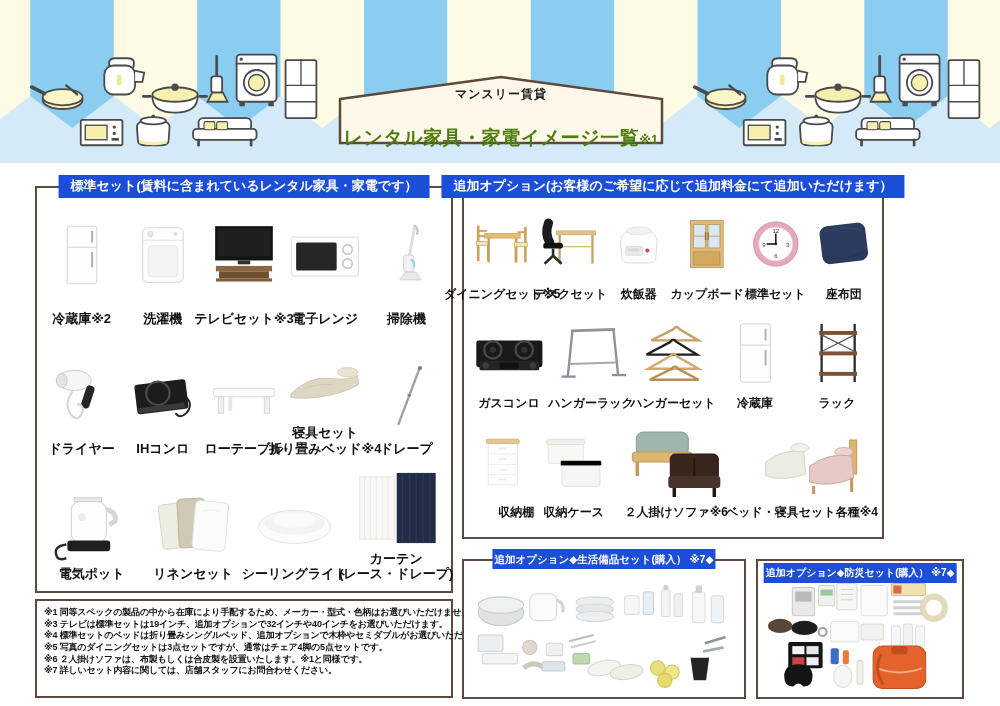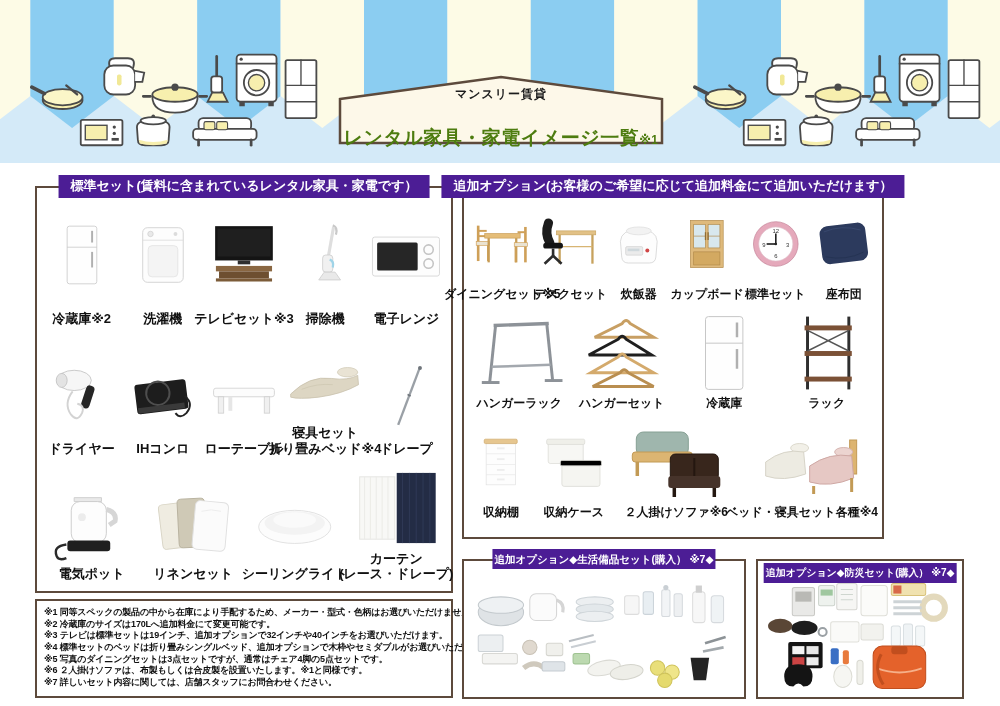--- a/index.html
+++ b/index.html
@@ -19,21 +19,21 @@
   #banner .t1{position:absolute;top:12px;left:0;width:100%;text-align:center;
     font-size:12px;font-weight:700;color:#1c1c1c;letter-spacing:1px;}
   #banner .t2{position:absolute;top:34px;left:0;width:100%;text-align:center;
     font-size:19px;font-weight:700;color:#4d7c0f;letter-spacing:0.5px;margin-top:17px;}
   #banner .t2 .small{font-size:12px;font-weight:700;}
   
   .panel{position:absolute;background:#fff;border:2px solid #5d4a3c;box-sizing:border-box;}
   #std-panel{left:35px;top:186px;width:418px;height:407px;padding-top:14px;}
   #opt-panel{left:462px;top:186px;width:422px;height:353px;padding-top:16px;}
   .tab{position:absolute;top:-13px;left:50%;transform:translateX(-50%);
-    background:#4c1d95;color:#fff;font-weight:700;font-size:13px;
+    background:#1d4ed8;color:#fff;font-weight:700;font-size:13px;
     padding:4px 12px;white-space:nowrap;line-height:1.15;}
   .grid-row{display:flex;align-items:flex-end;padding:0 4px;margin-bottom:12px;}
   .cell{flex:1;display:flex;flex-direction:column;align-items:center;min-width:0;}
   .cell .img{width:96%;}
   .std-row1 .img{height:106px;}
   .std-row2 .img{height:84px;}
   .std-row3 .img{height:80px;}
   #opt-panel .img{height:80px;}
   .cell .lbl{font-size:13px;font-weight:700;color:#111;text-align:center;
     line-height:1.18;margin-top:3px;white-space:nowrap;}
@@ -199,36 +199,36 @@
             <rect x="16" y="6" width="68" height="36" fill="#1f1f1f"></rect>
             <rect x="42" y="47" width="16" height="5" fill="#2e2e2e"></rect>
             <rect x="14" y="54" width="72" height="7" fill="#8a6742"></rect>
             <rect x="18" y="61" width="64" height="9" fill="#6e4f30"></rect>
             <rect x="14" y="70" width="72" height="4" fill="#7c5c39"></rect>
           </svg></div>
         <div class="lbl">テレビセット※3</div>
       </div>
       <div class="cell">
         <div class="img"><svg viewBox="0 0 100 80" width="100%" height="100%" preserveAspectRatio="xMidYMid meet">
+            <rect x="7" y="17" width="86" height="50" rx="3" fill="#fdfdfd" stroke="#cfcfcf"></rect>
+            <rect x="13" y="24" width="52" height="36" rx="2" fill="#262626"></rect>
+            <circle cx="79" cy="33" r="6" fill="none" stroke="#c4c4c4" stroke-width="2"></circle>
+            <circle cx="79" cy="51" r="6" fill="none" stroke="#c4c4c4" stroke-width="2"></circle>
+          </svg></div>
+        <div class="lbl">電子レンジ</div>
+      </div>
+      <div class="cell">
+        <div class="img"><svg viewBox="0 0 100 80" width="100%" height="100%" preserveAspectRatio="xMidYMid meet">
             <path d="M60 2 q7 3 4 12" fill="none" stroke="#c9c9c9" stroke-width="3"></path>
             <line x1="61" y1="4" x2="54" y2="44" stroke="#dedede" stroke-width="4"></line>
             <rect x="47" y="40" width="13" height="22" rx="4" fill="#f1f1f1" stroke="#cbcbcb"></rect>
             <path d="M42 72 H70 L63 62 H49 Z" fill="#e9e9e9" stroke="#cbcbcb"></path>
             <path d="M56 46 q6 2 4 10" stroke="#9fd4e8" fill="none" stroke-width="3"></path>
           </svg></div>
         <div class="lbl">掃除機</div>
-      </div>
-      <div class="cell">
-        <div class="img"><svg viewBox="0 0 100 80" width="100%" height="100%" preserveAspectRatio="xMidYMid meet">
-            <rect x="7" y="17" width="86" height="50" rx="3" fill="#fdfdfd" stroke="#cfcfcf"></rect>
-            <rect x="13" y="24" width="52" height="36" rx="2" fill="#262626"></rect>
-            <circle cx="79" cy="33" r="6" fill="none" stroke="#c4c4c4" stroke-width="2"></circle>
-            <circle cx="79" cy="51" r="6" fill="none" stroke="#c4c4c4" stroke-width="2"></circle>
-          </svg></div>
-        <div class="lbl">電子レンジ</div>
       </div>
     </div>
     <div class="grid-row std-row2">
       <div class="cell">
         <div class="img"><svg viewBox="0 0 100 80" width="100%" height="100%" preserveAspectRatio="xMidYMid meet">
             <ellipse cx="40" cy="20" rx="22" ry="13" fill="#f6f6f6" stroke="#bdbdbd"></ellipse>
             <ellipse cx="24" cy="20" rx="7" ry="9" fill="#e3e3e3" stroke="#bdbdbd"></ellipse>
             <rect x="52" y="26" width="11" height="30" rx="5" fill="#262626" transform="rotate(18 57 41)"></rect>
             <path d="M38 34 q-12 16 -2 30 q8 10 14 -2 q4 -10 -6 -12" fill="none" stroke="#d3d3d3" stroke-width="2.5"></path>
           </svg></div>
@@ -385,20 +385,34 @@
             <rect x="15" y="10" width="70" height="58" rx="12" fill="#2c3a5d" transform="rotate(-7 50 39)"></rect>
             <path d="M22 18 q28 -8 56 4" stroke="#3d4d75" fill="none" transform="rotate(-7 50 39)"></path>
             <path d="M20 56 q30 10 58 0" stroke="#22304e" fill="none" transform="rotate(-7 50 39)"></path>
           </svg></div>
         <div class="lbl">座布団</div>
       </div>
     </div>
     <div class="grid-row opt-row2">
       <div class="cell">
         <div class="img"><svg viewBox="0 0 100 80" width="100%" height="100%" preserveAspectRatio="xMidYMid meet">
+            <rect x="8" y="24" width="84" height="34" rx="3" fill="#191919"></rect>
+            <circle cx="29" cy="36" r="11" fill="none" stroke="#484848" stroke-width="3"></circle>
+            <circle cx="29" cy="36" r="4" fill="#333"></circle>
+            <circle cx="69" cy="36" r="11" fill="none" stroke="#484848" stroke-width="3"></circle>
+            <circle cx="69" cy="36" r="4" fill="#333"></circle>
+            <rect x="12" y="50" width="76" height="12" rx="2" fill="#242424"></rect>
+            <rect x="38" y="52" width="24" height="8" fill="#111"></rect>
+            <circle cx="20" cy="56" r="4" fill="#3c3c3c"></circle>
+            <circle cx="80" cy="56" r="4" fill="#3c3c3c"></circle>
+          </svg></div>
+        <div class="lbl">ガスコンロ</div>
+      </div>
+      <div class="cell">
+        <div class="img"><svg viewBox="0 0 100 80" width="100%" height="100%" preserveAspectRatio="xMidYMid meet">
             <line x1="24" y1="12" x2="80" y2="10" stroke="#8d9298" stroke-width="3.5"></line>
             <line x1="26" y1="12" x2="20" y2="70" stroke="#8d9298" stroke-width="3"></line>
             <line x1="78" y1="10" x2="84" y2="68" stroke="#8d9298" stroke-width="3"></line>
             <line x1="12" y1="70" x2="30" y2="70" stroke="#8d9298" stroke-width="3"></line>
             <line x1="76" y1="68" x2="94" y2="68" stroke="#8d9298" stroke-width="3"></line>
             <line x1="22" y1="54" x2="82" y2="52" stroke="#a3a8ae" stroke-width="2.5"></line>
           </svg></div>
         <div class="lbl">ハンガーラック</div>
       </div>
       <div class="cell">
@@ -427,21 +441,21 @@
             <line x1="72" y1="3" x2="72" y2="77" stroke="#2f2f2f" stroke-width="3"></line>
             <rect x="27" y="12" width="48" height="5" fill="#7b5136"></rect>
             <rect x="27" y="38" width="48" height="5" fill="#7b5136"></rect>
             <rect x="27" y="64" width="48" height="5" fill="#7b5136"></rect>
             <path d="M30 17 L72 38 M72 17 L30 38" stroke="#555" stroke-width="1.5"></path>
           </svg></div>
         <div class="lbl">ラック</div>
       </div>
     </div>
     <div class="grid-row opt-row3">
-      <div class="cell" style="flex: 1 1 0%;">
+      <div class="cell" style="flex: 1 1 0%; align-items: flex-end;">
         <div class="img"><svg viewBox="0 0 100 80" width="100%" height="100%" preserveAspectRatio="xMidYMid meet">
             <rect x="27" y="10" width="46" height="66" fill="#fdfdfd" stroke="#dedede"></rect>
             <rect x="24" y="4" width="52" height="7" rx="2" fill="#e6c68f" stroke="#caa360"></rect>
             <line x1="27" y1="27" x2="73" y2="27" stroke="#e6e6e6"></line>
             <line x1="27" y1="44" x2="73" y2="44" stroke="#e6e6e6"></line>
             <line x1="27" y1="60" x2="73" y2="60" stroke="#e6e6e6"></line>
             <rect x="44" y="17" width="12" height="3" fill="#ededed"></rect>
             <rect x="44" y="34" width="12" height="3" fill="#ededed"></rect>
             <rect x="44" y="51" width="12" height="3" fill="#ededed"></rect>
             <rect x="44" y="66" width="12" height="3" fill="#ededed"></rect>
@@ -481,21 +495,20 @@
             <line x1="52" y1="64" x2="52" y2="72" stroke="#c29a55" stroke-width="3"></line>
             <line x1="90" y1="56" x2="90" y2="70" stroke="#c29a55" stroke-width="3"></line>
           </svg></div>
         <div class="lbl">ベッド・寝具セット各種※4</div>
       </div>
     </div>
   </div>
 
 <div id="notes">
     <div class="note-line">※1 同等スペックの製品の中から在庫により手配するため、メーカー・型式・色柄はお選びいただけません</div>
-    <div class="note-line">※2 冷蔵庫のサイズは170Lへ追加料金にて変更可能です。</div>
     <div class="note-line">※3 テレビは標準セットは19インチ、追加オプションで32インチや40インチをお選びいただけます。</div>
     <div class="note-line">※4 標準セットのベッドは折り畳みシングルベッド、追加オプションで木枠やセミダブルがお選びいただけます。</div>
     <div class="note-line">※5 写真のダイニングセットは3点セットですが、通常はチェア4脚の5点セットです。</div>
     <div class="note-line">※6 ２人掛けソファは、布製もしくは合皮製を設置いたします。※1と同様です。</div>
     <div class="note-line">※7 詳しいセット内容に関しては、店舗スタッフにお問合わせください。</div>
   </div>
 
 <div class="pbox" id="life-box">
   <div class="tab">追加オプション◆生活備品セット(購入） ※7◆</div>
   <div class="photo" id="life-photo"><svg viewBox="0 0 260 104" width="100%" height="100%" preserveAspectRatio="xMidYMid meet">

